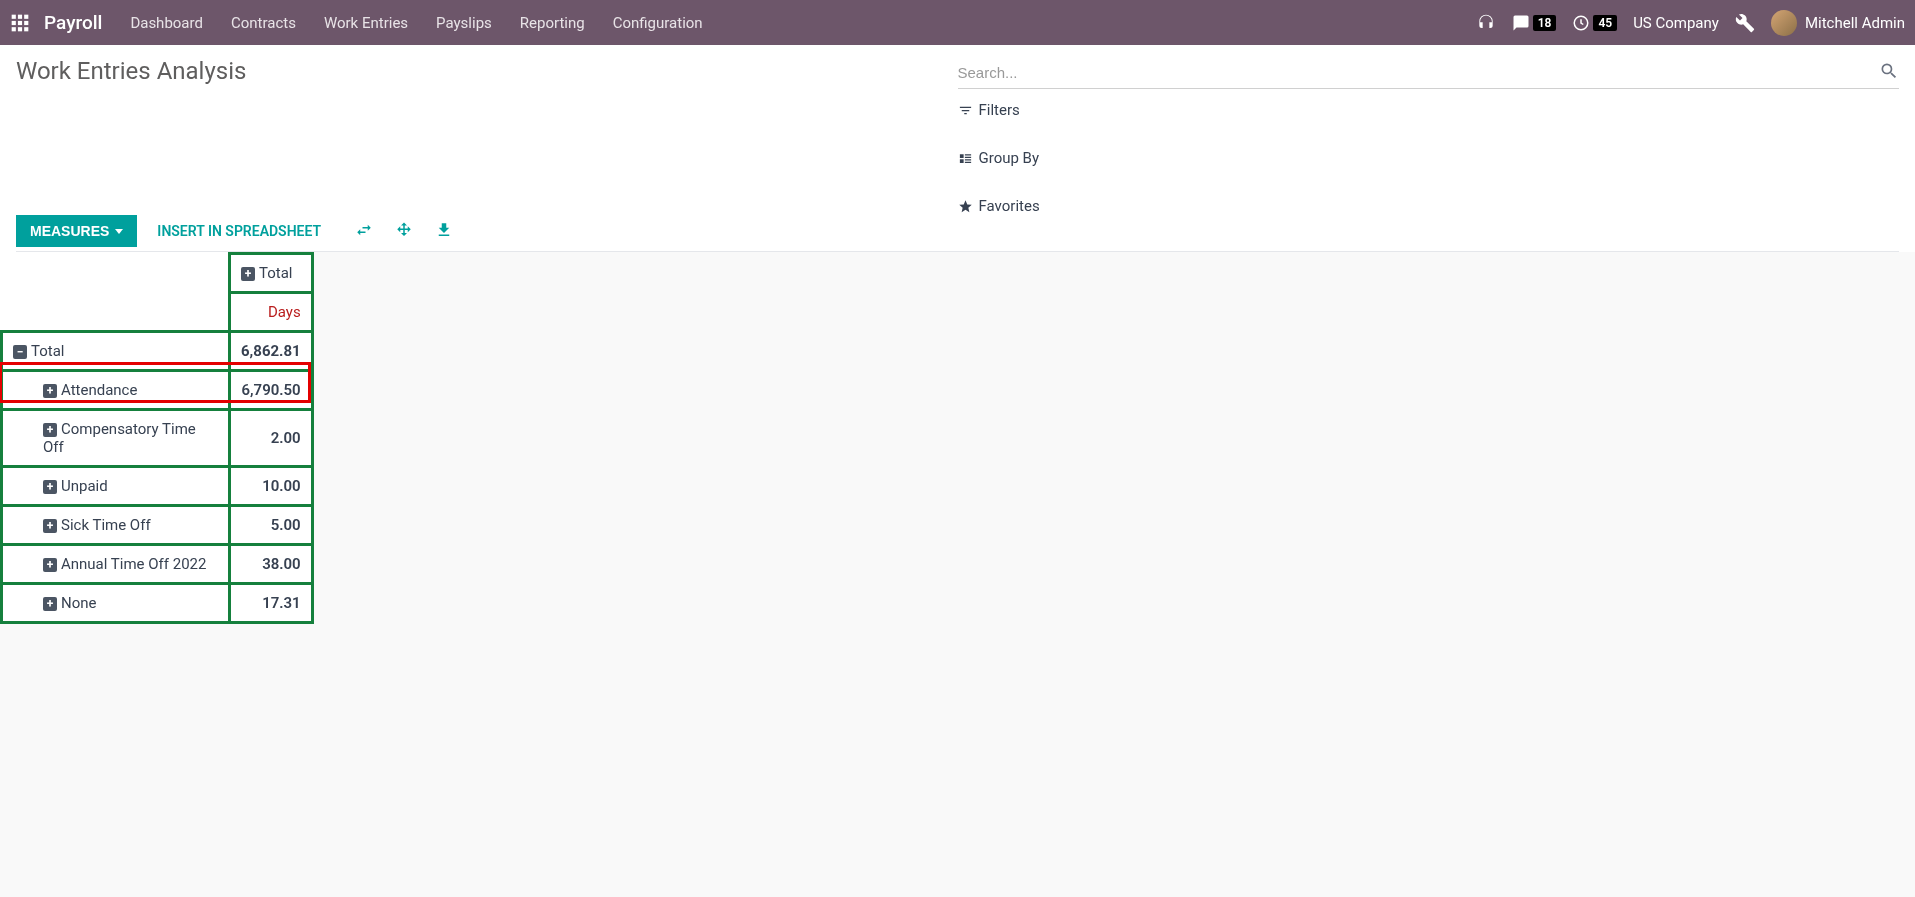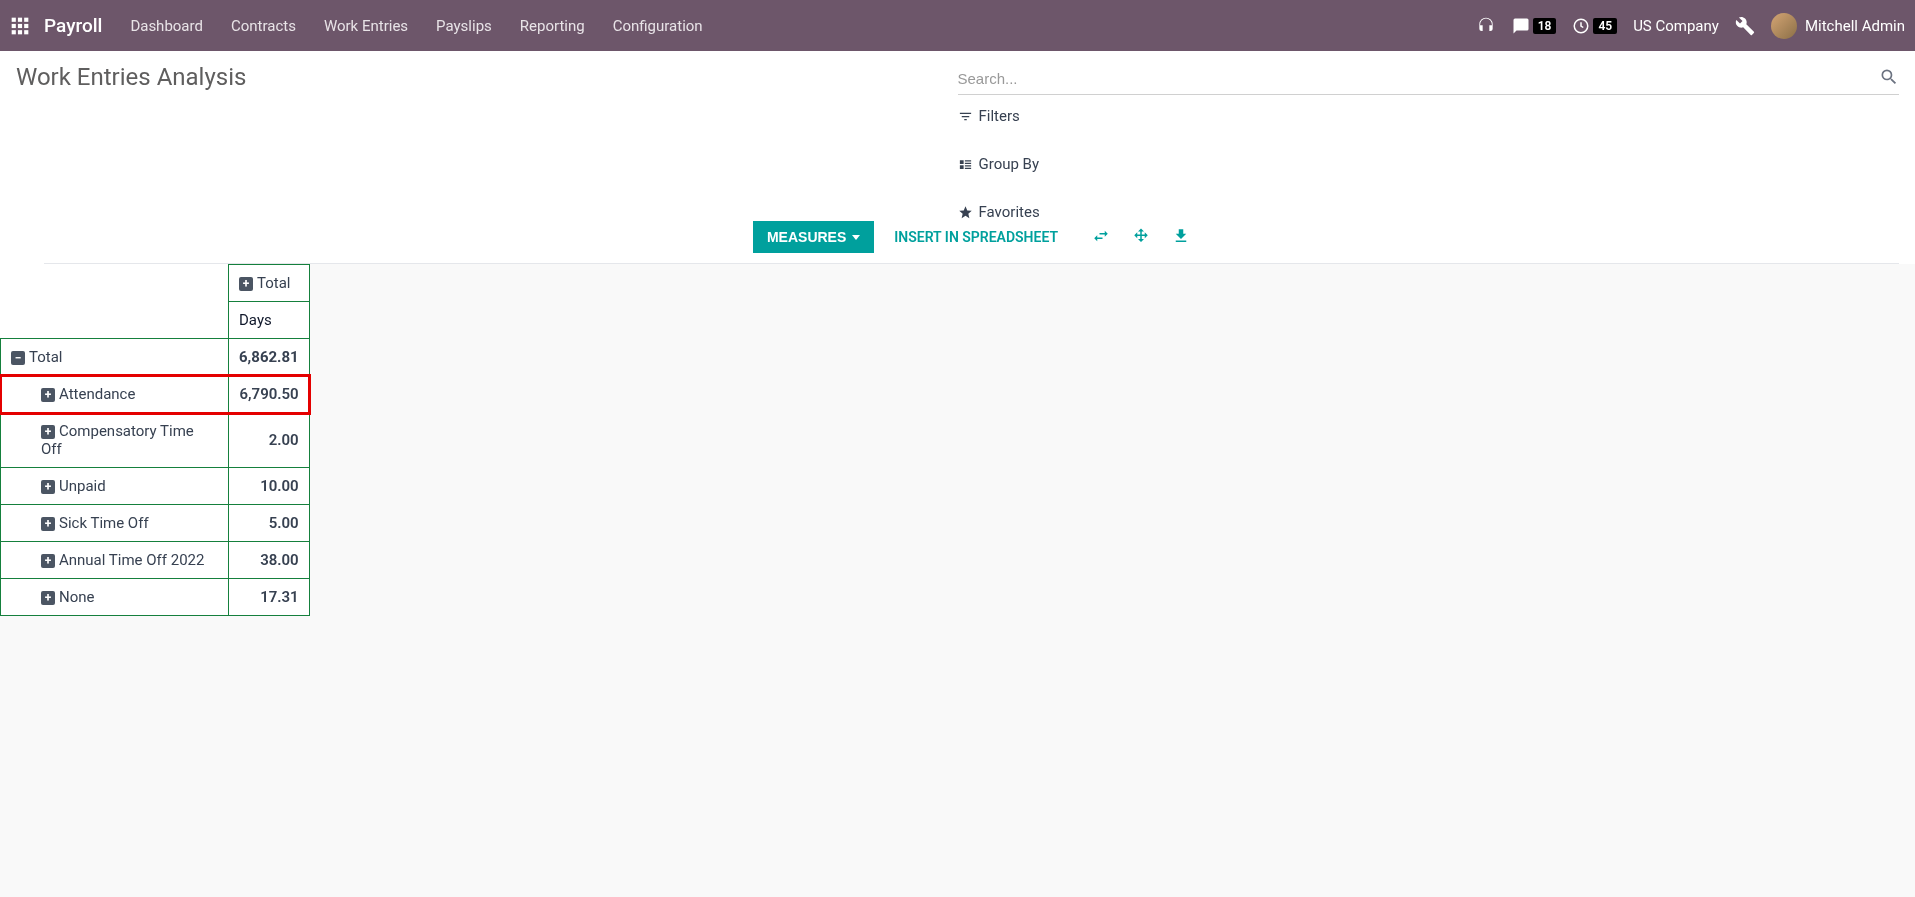--- a/index.html
+++ b/index.html
@@ -1,58 +1,58 @@
 <!DOCTYPE html>
 <html><head>
 <meta charset="utf-8">
 <style>
 * { box-sizing: border-box; margin: 0; padding: 0; }
 body { font-family: -apple-system, BlinkMacSystemFont, "Segoe UI", Roboto, "Helvetica Neue", Arial, sans-serif; font-size: 14px; color: #374151; background: #f9f9f9; }
-.topnav { background: #6d566a; color: #fff; display: flex; align-items: center; height: 51px; padding: 0 10px; }
+.topnav { background: #6d566a; color: #fff; display: flex; align-items: center; height: 45px; padding: 0 10px; }
 .apps-icon { display: inline-block; width: 20px; height: 20px; margin-right: 14px; cursor: pointer; }
 .apps-icon svg { fill: #fff; }
 .brand { font-size: 19px; font-weight: 500; color: #fff; margin-right: 28px; }
 .nav-items { display: flex; gap: 28px; }
 .nav-item { color: #e8e3e7; font-size: 15px; cursor: pointer; }
 .nav-right { margin-left: auto; display: flex; align-items: center; gap: 16px; }
 .nav-right-icon { color: #fff; cursor: pointer; display: flex; align-items: center; position: relative; }
 .nav-right-icon svg { fill: #fff; }
 .badge { background: #000000; color: #fff; font-size: 12px; font-weight: 600; padding: 1px 5px; border-radius: 2px; margin-left: 3px; }
 .company-name { color: #fff; font-size: 15px; cursor: pointer; }
 .avatar { width: 26px; height: 26px; border-radius: 50%; background: linear-gradient(135deg, #d4a574, #8b6f47); display: inline-block; }
 .username { color: #fff; font-size: 15px; cursor: pointer; }
 .user-container { display: flex; align-items: center; gap: 8px; cursor: pointer; }
 
 .subheader { background: #fff; padding: 12px 16px 0 16px; }
 .page-title { font-size: 24px; color: #5f5e5e; font-weight: 400; margin-bottom: 13px; }
-.toolbar-row { display: flex; align-items: center; justify-content: center; padding-bottom: 10px; border-bottom: 1px solid #e5e7eb; margin-left: 28px;}
+.toolbar-row { display: flex; align-items: center; justify-content: flex-start; padding-bottom: 4px; border-bottom: 1px solid #e5e7eb;}
 .toolbar-left { display: flex; align-items: center; gap: 20px; }
 .btn-measures { background: #00a09d; color: #fff; border: none; padding: 8px 14px; font-size: 14px; font-weight: 600; cursor: pointer; display: flex; align-items: center; gap: 6px; }
 .btn-measures .caret { border-left: 4px solid transparent; border-right: 4px solid transparent; border-top: 5px solid #fff; display: inline-block; }
 .link-spreadsheet { color: #00a09d; font-weight: 600; font-size: 14px; cursor: pointer; }
 .toolbar-icons { display: flex; gap: 22px; margin-left: 14px; }
 .toolbar-icon { color: #00a09d; cursor: pointer; }
 .toolbar-icon svg { fill: #00a09d; }
 
 .search-area { width: 50%; }
 .search-wrap { display: flex; align-items: center; border-bottom: 1px solid #d0d0d0; padding: 4px 0; }
 .search-input { flex: 1; border: none; outline: none; font-size: 15px; color: #14532d; background: transparent; }
 .search-input::placeholder { color: #999; }
 .search-icon { color: #6b7280; cursor: pointer; }
 .filter-row { display: flex; gap: 30px; margin-top: 12px; flex-direction: column; }
 .filter-item { display: flex; align-items: center; gap: 6px; color: #374151; font-size: 15px; cursor: pointer; }
 .filter-item svg { fill: #374151; }
 
 .content { padding: 0; }
 .pivot { border-collapse: collapse; background: #fff; }
-.pivot th, .pivot td { border: 1px solid #15803d; padding: 9px 10px; font-size: 15px; }
+.pivot th, .pivot td { border: 3px solid #15803d; padding: 9px 10px; font-size: 15px; }
 .pivot .blank-head { width: 228px; background: #fff; border-top: none; border-left: none; }
 .pivot .col-head { text-align: left; font-weight: 400; color: #374151; background: #fff; }
 .pivot .col-head .plus { margin-right: 4px; }
-.pivot .measure-head { text-align: left; font-weight: 400; color: #0f172a; margin-left: 12px; }
+.pivot .measure-head { text-align: right; font-weight: 400; color: #b91c1c; margin-left: 12px; }
 .pivot .row-head { text-align: left; font-weight: 400; color: #374151; }
 .pivot .row-head .plus, .pivot .row-head .minus { margin-right: 4px; cursor: pointer; }
 .pivot .row-child { padding-left: 40px; }
 .pivot .num { text-align: right; font-variant-numeric: tabular-nums; color: #374151; font-weight: 600; }
 .pivot .total-row .num { font-weight: 700; }
 .highlight-box { position: absolute; border: 3px solid #e40000; pointer-events: none; }
 
 .plus-box, .minus-box { display: inline-flex; width: 14px; height: 14px; background: #4b5563; color: #fff; align-items: center; justify-content: center; font-size: 12px; font-weight: 700; border-radius: 2px; line-height: 1; }
 
 .pivot-wrapper { position: relative; display: inline-block; }

